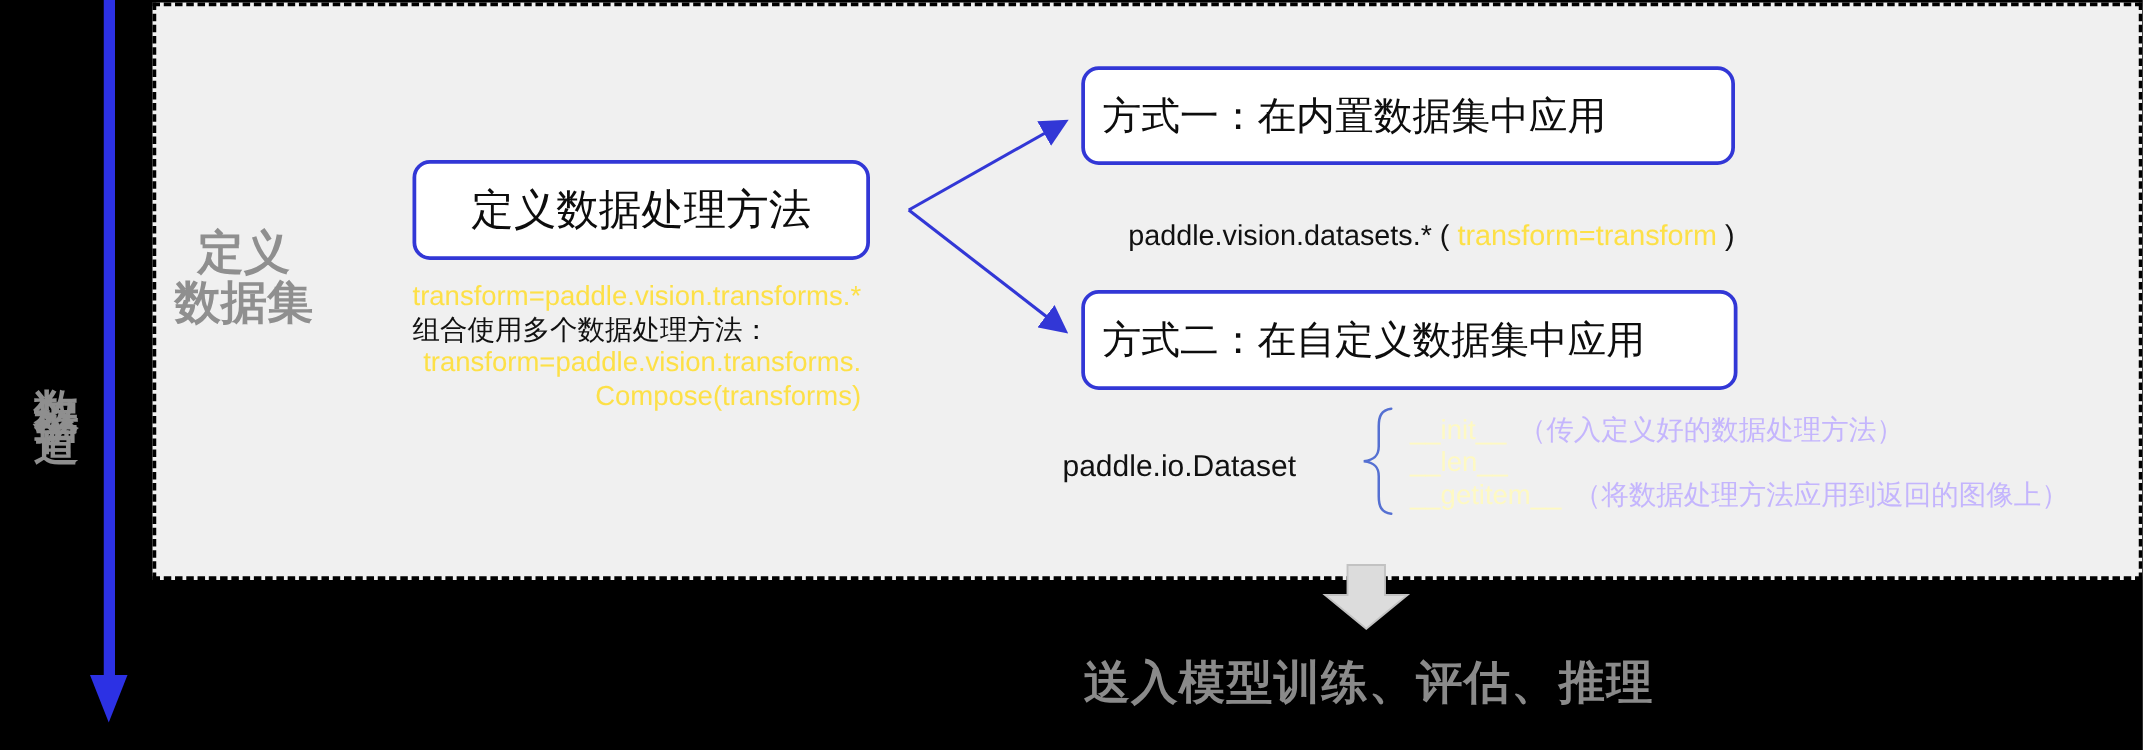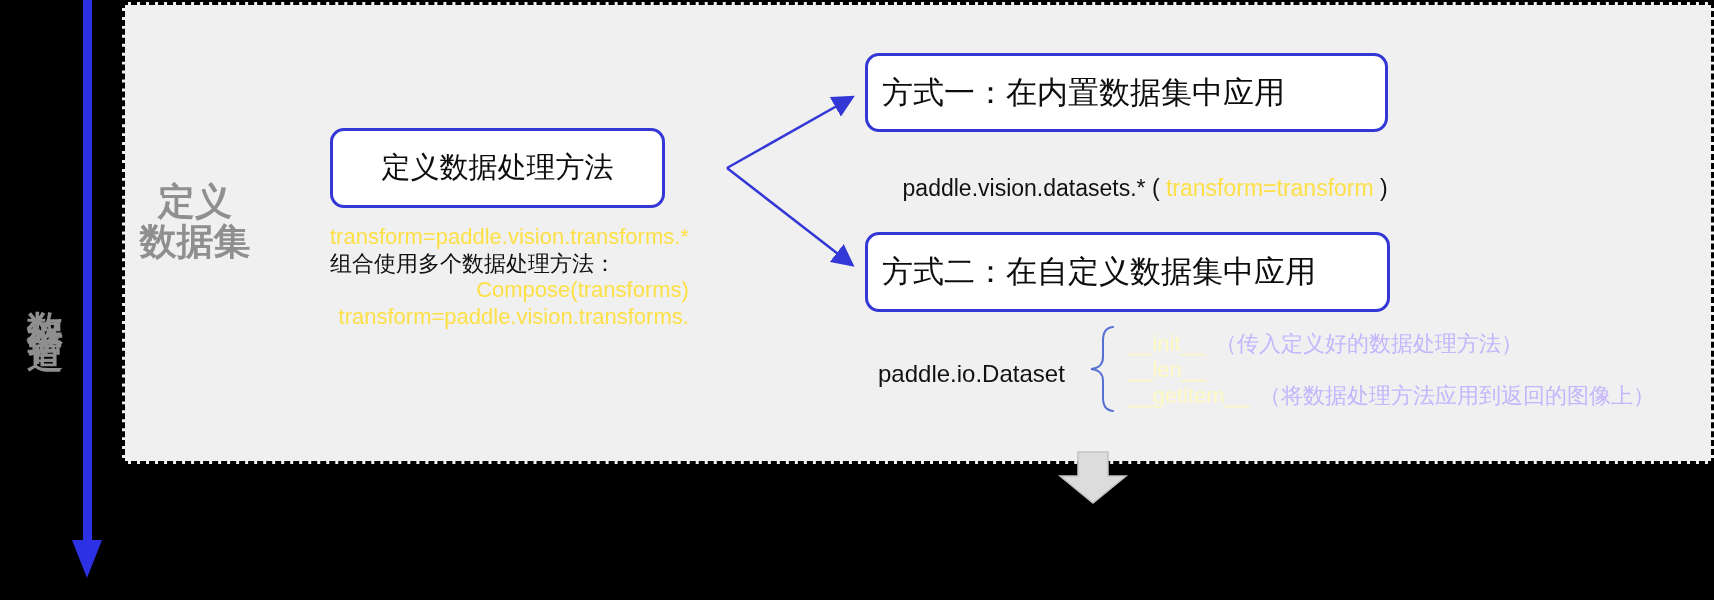--- a/index.html
+++ b/index.html
@@ -18,29 +18,29 @@
     color:#8f8f8f;font-size:36px;font-weight:bold;letter-spacing:9px;
   }
   .stage-label{
     position:absolute;left:138px;top:182px;width:114px;z-index:3;
     color:#8f8f8f;font-size:37px;font-weight:bold;line-height:40px;text-align:center;
   }
   .box{
     position:absolute;z-index:3;background:#fff;border:3px solid #3237d6;border-radius:14px;
     box-sizing:border-box;display:flex;align-items:center;color:#0d0d0d;
   }
-  .main-box{left:330px;top:128px;width:335px;height:80px;justify-content:center;
-    font-size:29px;font-weight:500;}
+  .main-box{left:330px;top:128px;width:366px;height:80px;justify-content:center;
+    font-size:34px;font-weight:500;}
   .box1{left:865px;top:53px;width:523px;height:79px;padding-left:14px;font-size:31px;font-weight:500;}
   .box2{left:865px;top:232px;width:525px;height:80px;padding-left:14px;font-size:31px;font-weight:500;}
   .usage{position:absolute;left:330px;top:224px;z-index:3;font-size:22px;line-height:26.5px;}
   .t-black{color:#111;}
   .t-blue{color:#fde047;text-align:right;}
   .caption1{position:absolute;left:877px;top:148px;z-index:3;font-size:23px;white-space:pre;}
-  .dataset-name{position:absolute;left:878px;top:360px;z-index:3;font-size:24px;color:#111;}
+  .dataset-name{position:absolute;left:850px;top:360px;z-index:3;font-size:24px;color:#111;}
   .methods{position:absolute;left:1128px;top:331px;z-index:3;font-size:22px;line-height:26px;}
   .m-line{white-space:nowrap;}
   .m-name{color:#fef9c3;}
   .m-note{color:#c4b5fd;margin-left:10px;}
   .footer-label{
     position:absolute;left:860px;top:521px;width:470px;z-index:3;text-align:center;
     color:#8a8a8a;font-size:37px;font-weight:bold;letter-spacing:1px;white-space:nowrap;
   }
 </style>
 </head>
@@ -78,22 +78,22 @@
   <div class="stage-label">
     <div>定义</div>
     <div>数据集</div>
   </div>
 
   <div class="box main-box">定义数据处理方法</div>
 
   <div class="usage">
     <div class="t-blue">transform=paddle.vision.transforms.*</div>
     <div class="t-black">组合使用多个数据处理方法：</div>
+    <div class="t-blue">transform=paddle.vision.transforms.</div>
     <div class="t-blue">Compose(transforms)</div>
-    <div class="t-blue">transform=paddle.vision.transforms.</div>
   </div>
 
   <div class="box box1">方式一：在内置数据集中应用</div>
 
   <div class="caption1">
     <span class="t-black">paddle.vision.datasets.* ( </span><span class="t-blue">transform=transform</span><span class="t-black"> )</span>
   </div>
 
   <div class="box box2">方式二：在自定义数据集中应用</div>
 
@@ -104,14 +104,15 @@
       <span class="m-name">__init__</span><span class="m-note">（传入定义好的数据处理方法）</span>
     </div>
     <div class="m-line">
       <span class="m-name">__len__</span><span class="m-note"></span>
     </div>
     <div class="m-line">
       <span class="m-name">__getitem__</span><span class="m-note">（将数据处理方法应用到返回的图像上）</span>
     </div>
   </div>
 
+  <div class="footer-label">送入模型训练、评估、推理</div>
 
 </div>
 
 </body></html>

